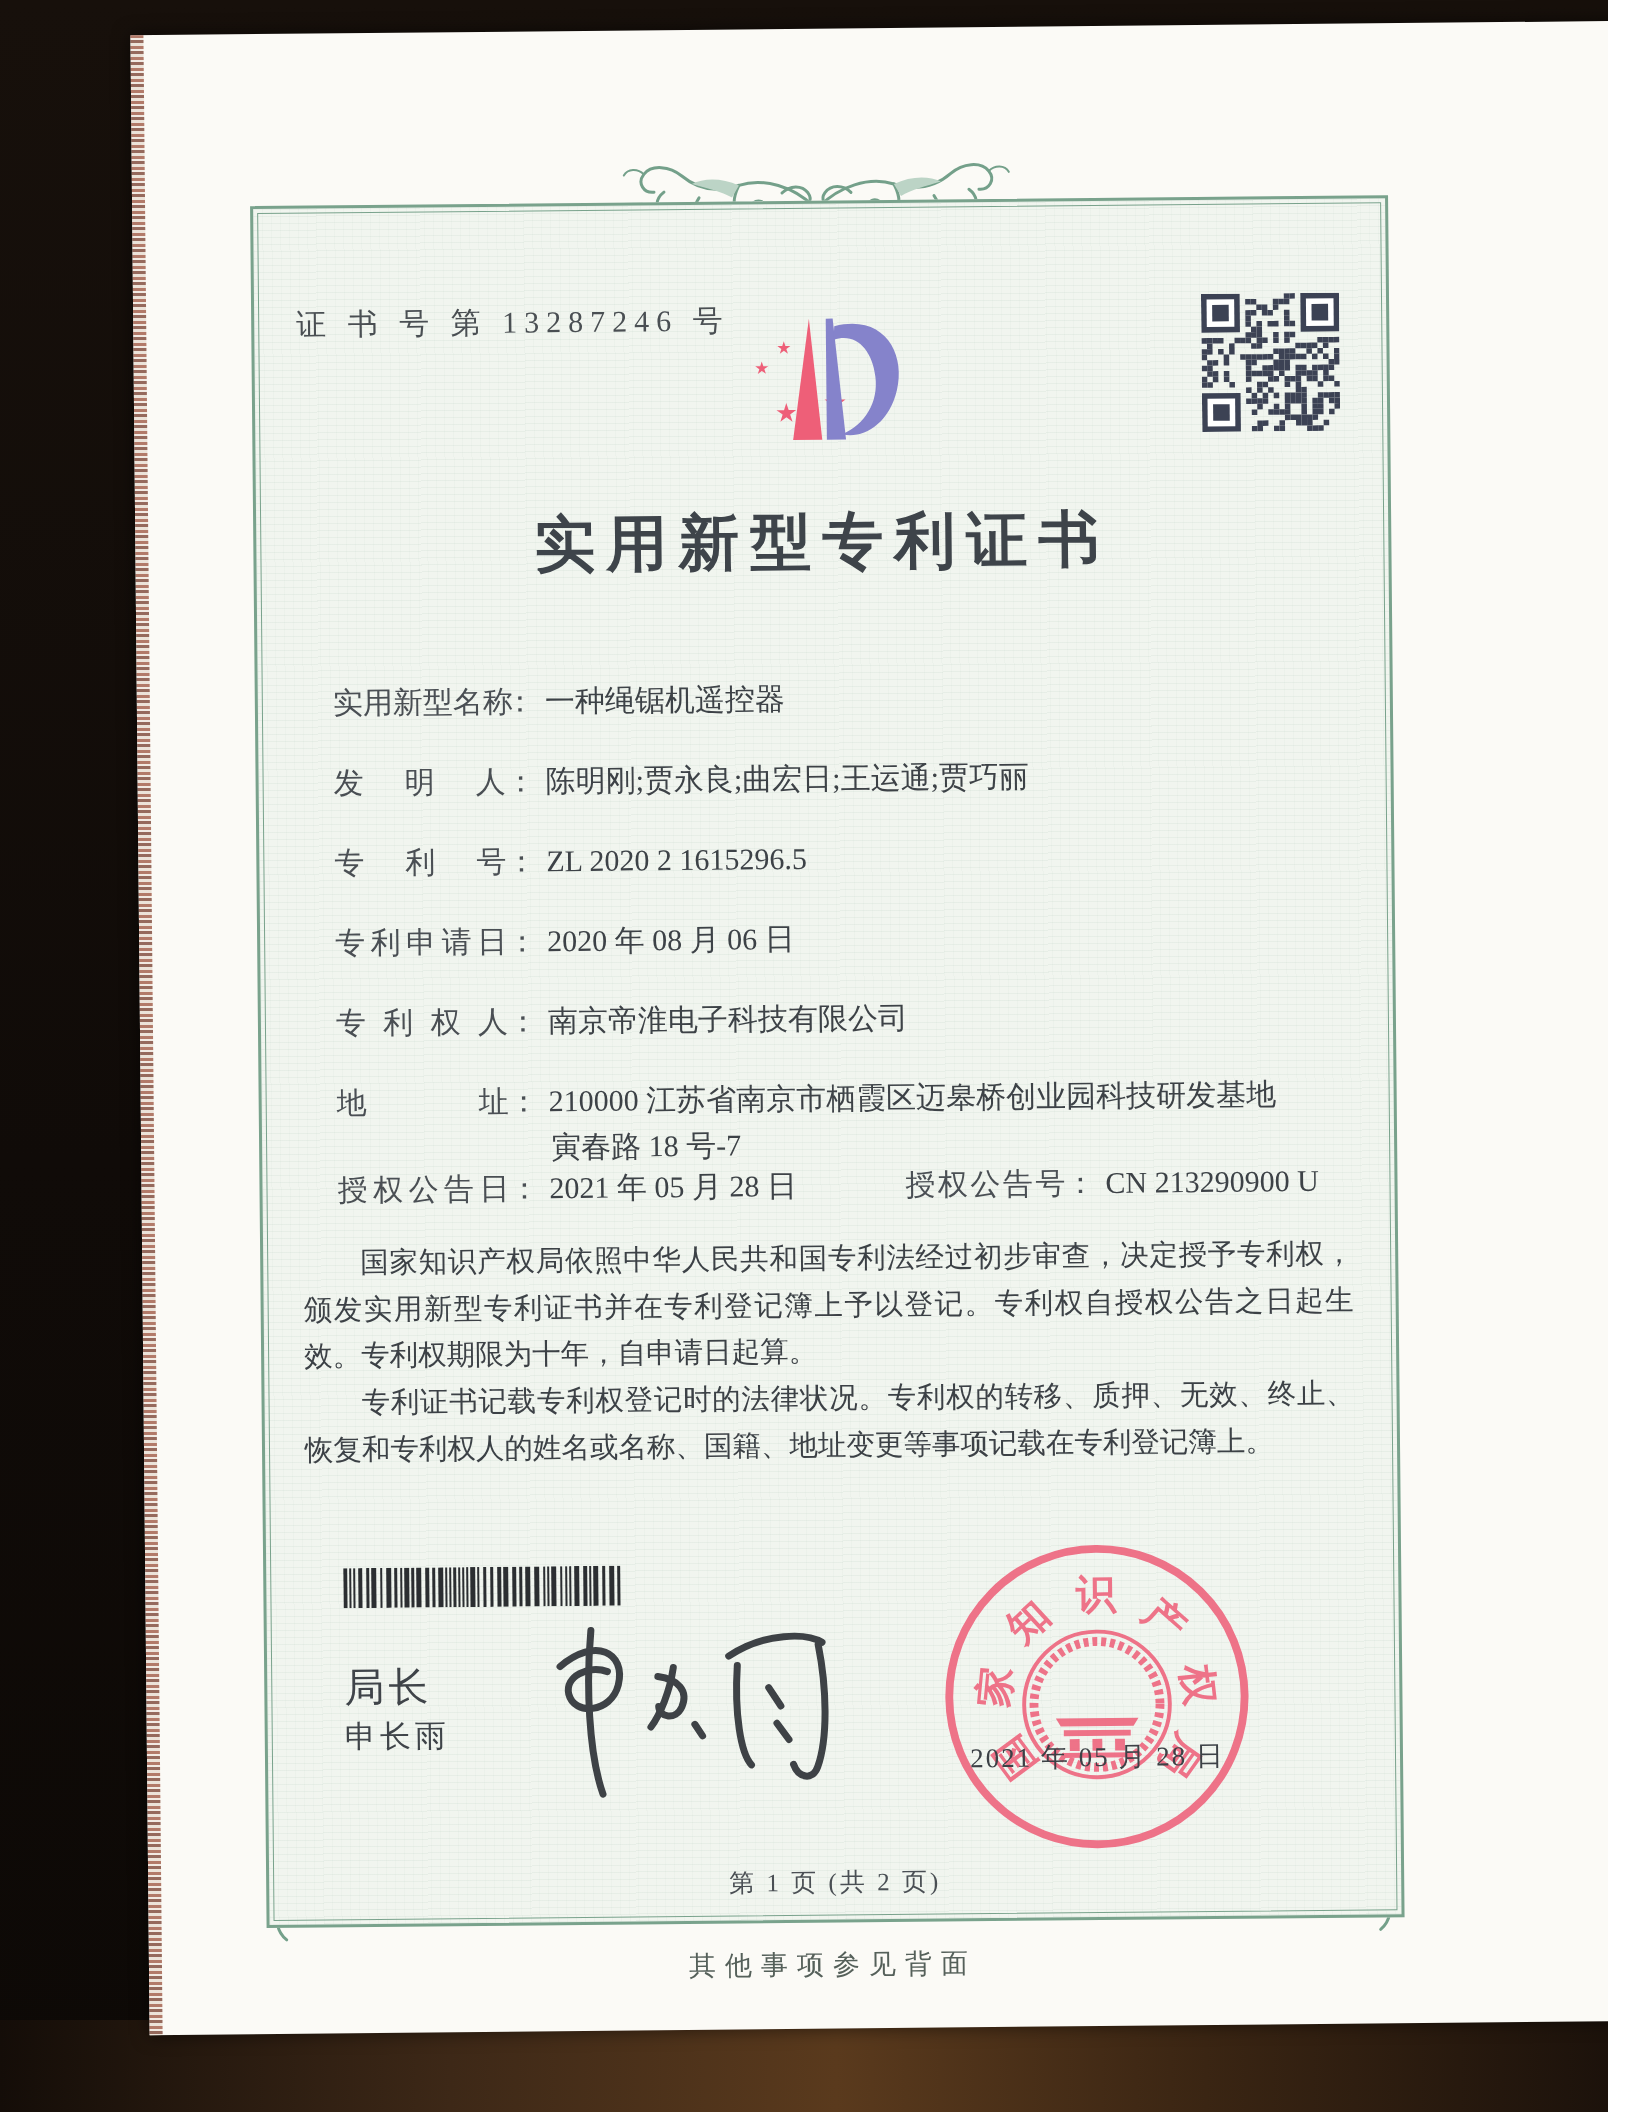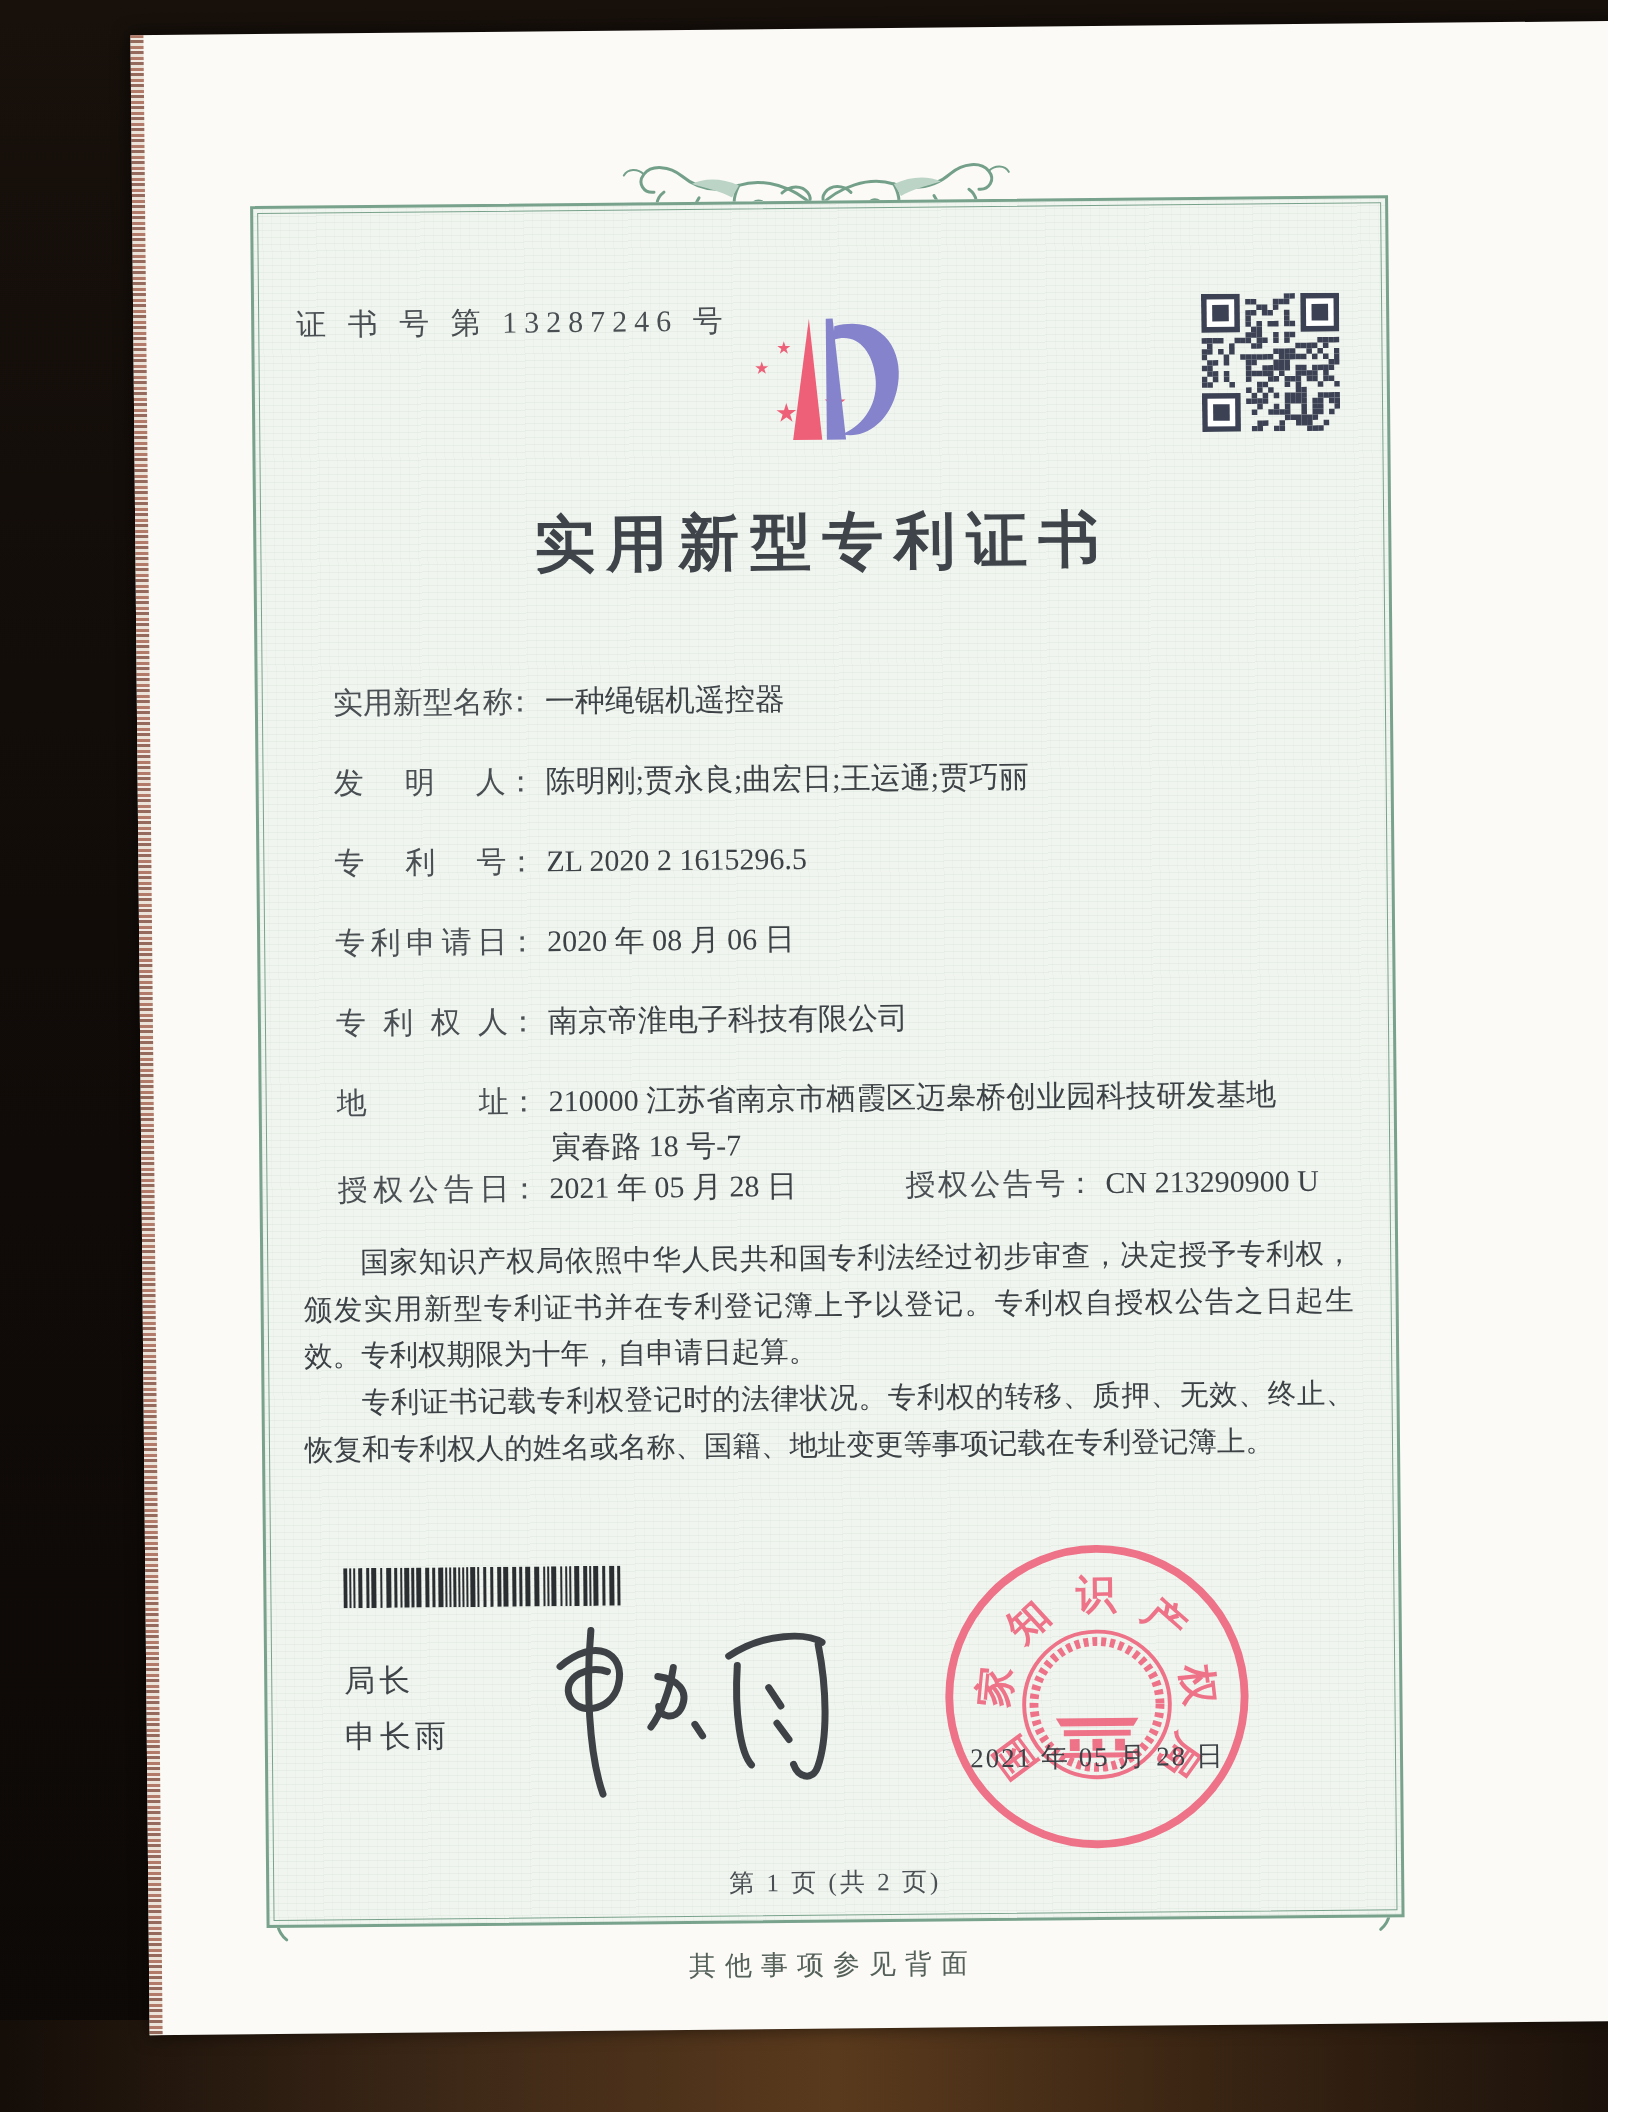--- a/index.html
+++ b/index.html
@@ -33,21 +33,21 @@
   .flabel{display:inline-block;width:172px;text-align:justify;text-align-last:justify;
           vertical-align:bottom;color:#4a4f54;}
   .fcolon{display:inline-block;margin-right:10px;color:#4a4f54;}
   .fvalue{color:#3d4247;}
   .addr2{position:absolute;left:214px;top:46px;font-size:30px;color:#3d4247;}
   .grant-right{position:absolute;left:568px;top:0;}
   .paras{position:absolute;left:40px;top:1032px;width:1050px;font-size:28.5px;line-height:1.64;
          color:#3c4146;text-align:justify;}
   .paras p{margin:0;text-indent:2em;}
   .barcode{position:absolute;left:77px;top:1360px;width:285px;height:40px;}
-  .signer-title{position:absolute;left:77px;top:1452px;font-size:31px;color:#3f4449;letter-spacing:4px;text-align:center;}
+  .signer-title{position:absolute;left:77px;top:1452px;font-size:40px;color:#3f4449;letter-spacing:4px;text-align:center;}
   .signer-name{position:absolute;left:77px;top:1508px;font-size:31px;color:#3f4449;letter-spacing:4px;}
   .signature{position:absolute;left:240px;top:1392px;width:350px;height:210px;transform:rotate(-3deg);}
   .seal{position:absolute;left:672px;top:1338px;width:315px;height:315px;opacity:.92;}
   .seal-date{position:absolute;left:672px;top:1538px;width:315px;text-align:center;
              font-size:27px;color:#3c4146;letter-spacing:2px;}
   .page-info{position:absolute;left:0;top:1662px;width:100%;text-align:center;
              font-size:25px;color:#4a4f54;letter-spacing:3px;}
   .footer-note{position:absolute;left:118px;top:1918px;width:1132px;text-align:center;
                font-size:27px;color:#55605a;letter-spacing:9px;}
   .orn-top{position:absolute;left:472px;top:118px;width:425px;height:112px;}

